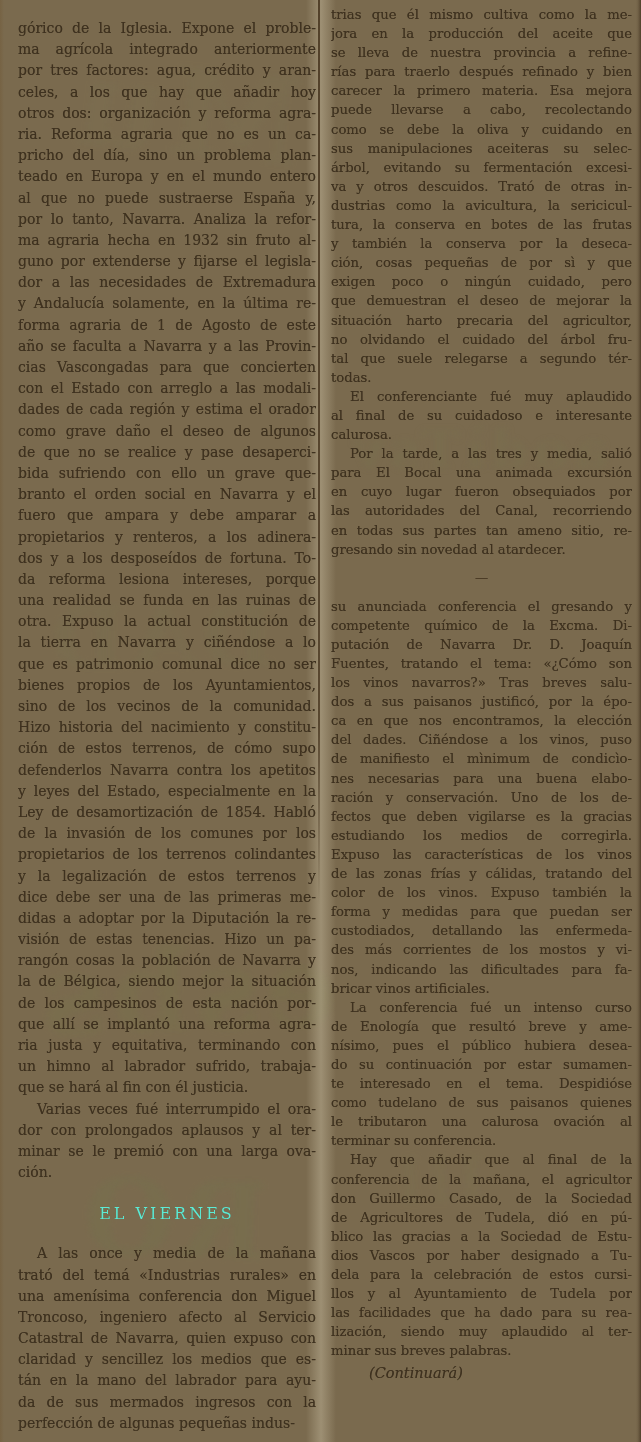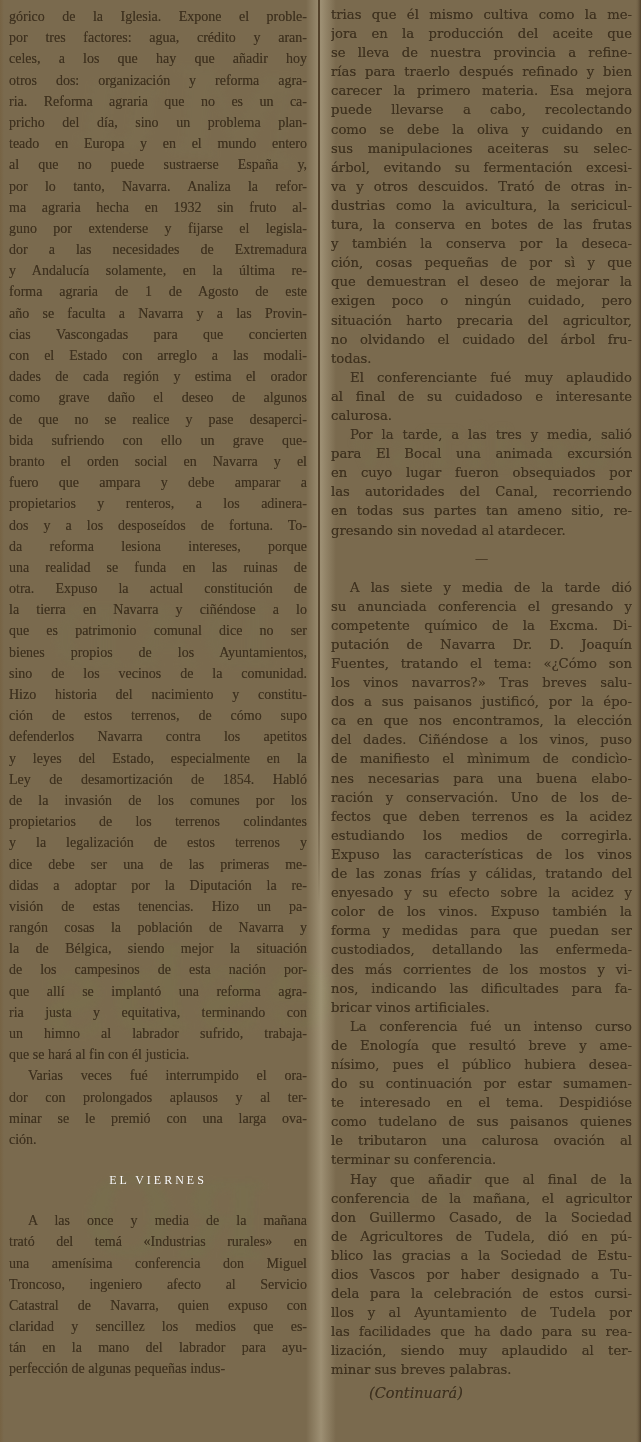--- a/index.html
+++ b/index.html
@@ -34,37 +34,37 @@
   }
   .rule{
     position:absolute;top:0;left:318px;width:2px;height:905px;
     background:linear-gradient(180deg, rgba(70,52,30,0.85) 0%, rgba(70,52,30,0.78) 80%, rgba(70,52,30,0) 100%);
   }
   .col{
     position:absolute;top:0;
     color:#3e311f;
     text-shadow:0 0 0.5px rgba(62,49,31,0.65);
   }
-  .col-left{left:9px;width:298px;font-size:14px;line-height:21.2px;padding-top:6px;font-family:Liberation Serif, serif;}
+  .col-left{left:18px;width:298px;font-size:14px;line-height:21.2px;padding-top:18px;}
   .col-right{left:331px;width:301px;font-size:13.2px;line-height:19.1px;padding-top:5px;}
   .ln{
     text-align:justify;
     text-align-last:justify;
     overflow:hidden;
     white-space:nowrap; 
     white-space:normal;
   }
   .col-left .ln{max-height:21.2px;}
   .col-right .ln{max-height:19.1px;}
   .ln.end{text-align-last:left;}
   .ln.ind{text-indent:19px;}
   .heading{
     height:60px;
     display:flex;align-items:center;justify-content:center;
-    letter-spacing:3px;font-size:12px;color:#ffffff;
+    letter-spacing:3px;font-size:16px;color:#5eead4;
   }
   .separator{
     height:38px;
     display:flex;align-items:center;justify-content:center;
     color:#4a3a24;
   }
   .signature{
     height:24px;
     font-style:italic;
     text-indent:38px;
@@ -96,20 +96,21 @@
   <div class="ghost" style="left:392px;top:1150px;font-size:62px;--r:3deg;color:rgba(120,122,80,0.12);">Ill</div>
 
   <div class="gutter"></div>
   <div class="rule"></div>
   <div class="edge-left"></div>
   <div class="edge-right"></div>
 
   <div class="col col-left" id="col-left">
       <div>
         <div class="ln">górico de la Iglesia.  Expone el proble-</div>
+        <div class="ln">ma  agrícola  integrado   anteriormente</div>
         <div class="ln">por tres  factores: agua, crédito y  aran-</div>
         <div class="ln">celes, a  los  que  hay  que  añadir  hoy</div>
         <div class="ln">otros dos: organización  y reforma agra-</div>
         <div class="ln">ria.  Reforma  agraria  que no  es un ca-</div>
         <div class="ln">pricho del día, sino  un problema plan-</div>
         <div class="ln">teado en Europa y en el  mundo entero</div>
         <div class="ln">al  que no  puede  sustraerse  España y,</div>
         <div class="ln">por lo tanto,  Navarra.  Analiza  la refor-</div>
         <div class="ln">ma agraria hecha  en 1932 sin  fruto al-</div>
         <div class="ln">guno por extenderse y fijarse el legisla-</div>
@@ -161,77 +162,77 @@
       </div>
       <div class="heading">EL VIERNES</div>
       <div>
         <div class="ln ind">A  las  once y media  de  la  mañana</div>
         <div class="ln">trató del  temá  «Industrias rurales»  en</div>
         <div class="ln">una amenísima conferencia don  Miguel</div>
         <div class="ln">Troncoso,  ingeniero   afecto  al Servicio</div>
         <div class="ln">Catastral de Navarra, quien expuso con</div>
         <div class="ln">claridad y sencillez los  medios que es-</div>
         <div class="ln">tán en la mano  del  labrador para ayu-</div>
+        <div class="ln">da de  sus  mermados  ingresos  con la</div>
         <div class="ln end">perfección  de algunas  pequeñas indus-</div>
       </div>
     </div>
   <div class="col col-right" id="col-right">
       <div>
         <div class="ln">trias que  él mismo cultiva como la me-</div>
         <div class="ln">jora en  la  producción  del  aceite  que</div>
         <div class="ln">se lleva  de  nuestra   provincia  a refine-</div>
         <div class="ln">rías para traerlo después refinado y bien</div>
         <div class="ln">carecer la primero  materia.   Esa mejora</div>
         <div class="ln">puede  llevarse   a   cabo,    recolectando</div>
         <div class="ln">como se  debe  la   oliva  y  cuidando  en</div>
         <div class="ln">sus manipulaciones  aceiteras  su  selec-</div>
         <div class="ln">árbol, evitando su  fermentación  excesi-</div>
         <div class="ln">va y otros descuidos.  Trató  de otras in-</div>
         <div class="ln">dustrias como la avicultura, la sericicul-</div>
         <div class="ln">tura, la conserva  en   botes  de  las frutas</div>
         <div class="ln">y  también  la  conserva  por  la  deseca-</div>
         <div class="ln">ción,   cosas  pequeñas   de   por sì  y  que</div>
+        <div class="ln">exigen   poco   o   ningún    cuidado,  pero</div>
         <div class="ln">que  demuestran  el  deseo  de  mejorar  la</div>
-        <div class="ln">exigen   poco   o   ningún    cuidado,  pero</div>
         <div class="ln">situación  harto   precaria  del   agricultor,</div>
         <div class="ln">no  olvidando  el   cuidado  del  árbol  fru-</div>
+        <div class="ln">tal que  suele  relegarse   a   segundo   tér-</div>
         <div class="ln end">todas.</div>
       </div>
       <div>
         <div class="ln ind">El conferenciante fué muy aplaudido</div>
         <div class="ln">al final de  su cuidadoso   e  interesante</div>
         <div class="ln end">calurosa.</div>
       </div>
       <div>
         <div class="ln ind">Por la tarde, a las tres y media,  salió</div>
         <div class="ln">para El Bocal una  animada  excursión</div>
         <div class="ln">en cuyo lugar fueron  obsequiados  por</div>
         <div class="ln">las  autoridades   del  Canal,  recorriendo</div>
         <div class="ln">en todas sus partes tan  ameno sitio, re-</div>
         <div class="ln end">gresando sin novedad al atardecer.</div>
       </div>
       <div class="separator">—</div>
       <div>
-        <div class="ln ind">A  las siete  y media  de  la  tarde dió</div>
         <div class="ln">su anunciada conferencia el gresando  y</div>
         <div class="ln">competente  químico  de  la   Excma.  Di-</div>
         <div class="ln">putación   de   Navarra   Dr.   D.   Joaquín</div>
         <div class="ln">Fuentes, tratando el  tema:  «¿Cómo son</div>
         <div class="ln">los vinos navarros?»   Tras breves  salu-</div>
         <div class="ln">dos a sus paisanos justificó, por  la  épo-</div>
         <div class="ln">ca en que  nos  encontramos,  la  elección</div>
         <div class="ln">del  dades.  Ciñéndose  a  los   vinos,  puso</div>
         <div class="ln">de manifiesto el  mìnimum  de  condicìo-</div>
         <div class="ln">nes  necesarias  para   una  buena   elabo-</div>
         <div class="ln">ración  y  conservación.   Uno  de  los  de-</div>
-        <div class="ln">fectos que deben terrenos  es  la  acidez</div>
+        <div class="ln">fectos que deben vigilarse  es  la  gracias</div>
         <div class="ln">estudiando  los  medios  de   corregirla.</div>
         <div class="ln">Expuso las características  de  los  vinos</div>
         <div class="ln">de las zonas frías y cálidas, tratando del</div>
-        <div class="ln">enyesado y su efecto sobre  la  acidez y</div>
         <div class="ln">color de los vinos.  Expuso  también  la</div>
         <div class="ln">forma y medidas para  que   puedan ser</div>
         <div class="ln">custodiados, detallando  las   enfermeda-</div>
         <div class="ln">des más corrientes de los mostos  y  vi-</div>
         <div class="ln">nos, indicando las dificultades  para fa-</div>
         <div class="ln end">bricar vinos artificiales.</div>
       </div>
       <div>
         <div class="ln ind">La conferencia fué un  intenso  curso</div>
         <div class="ln">de Enología que resultó  breve   y ame-</div>

